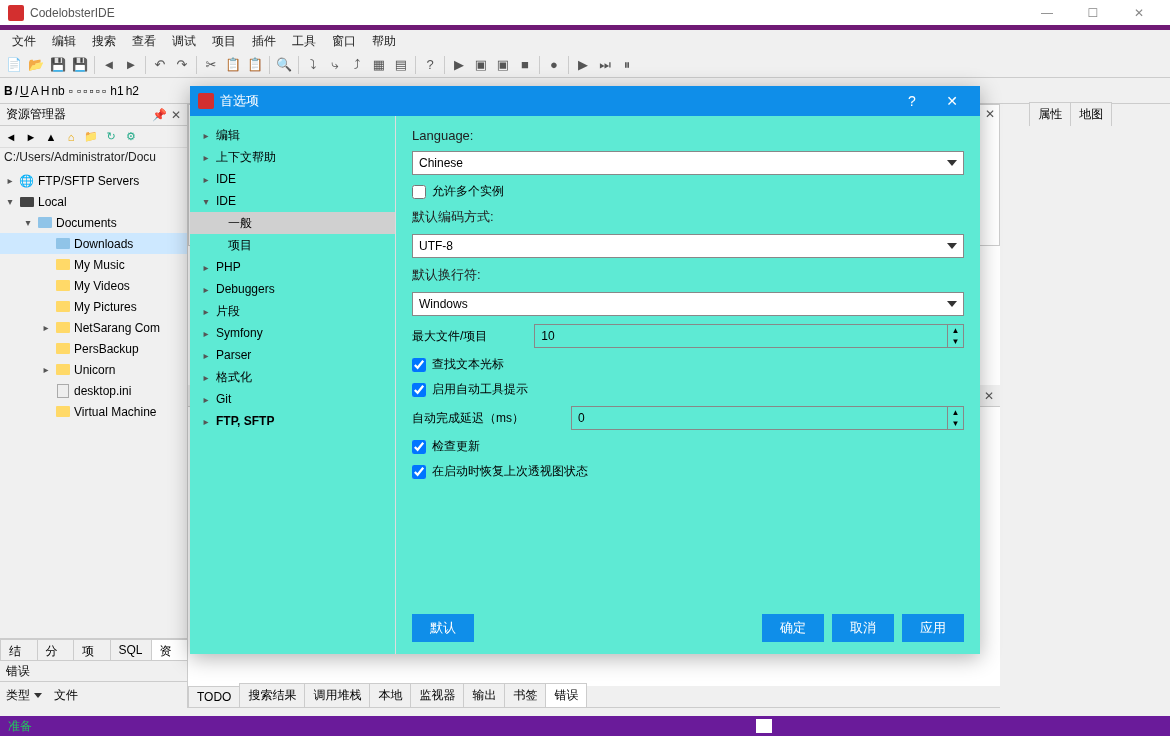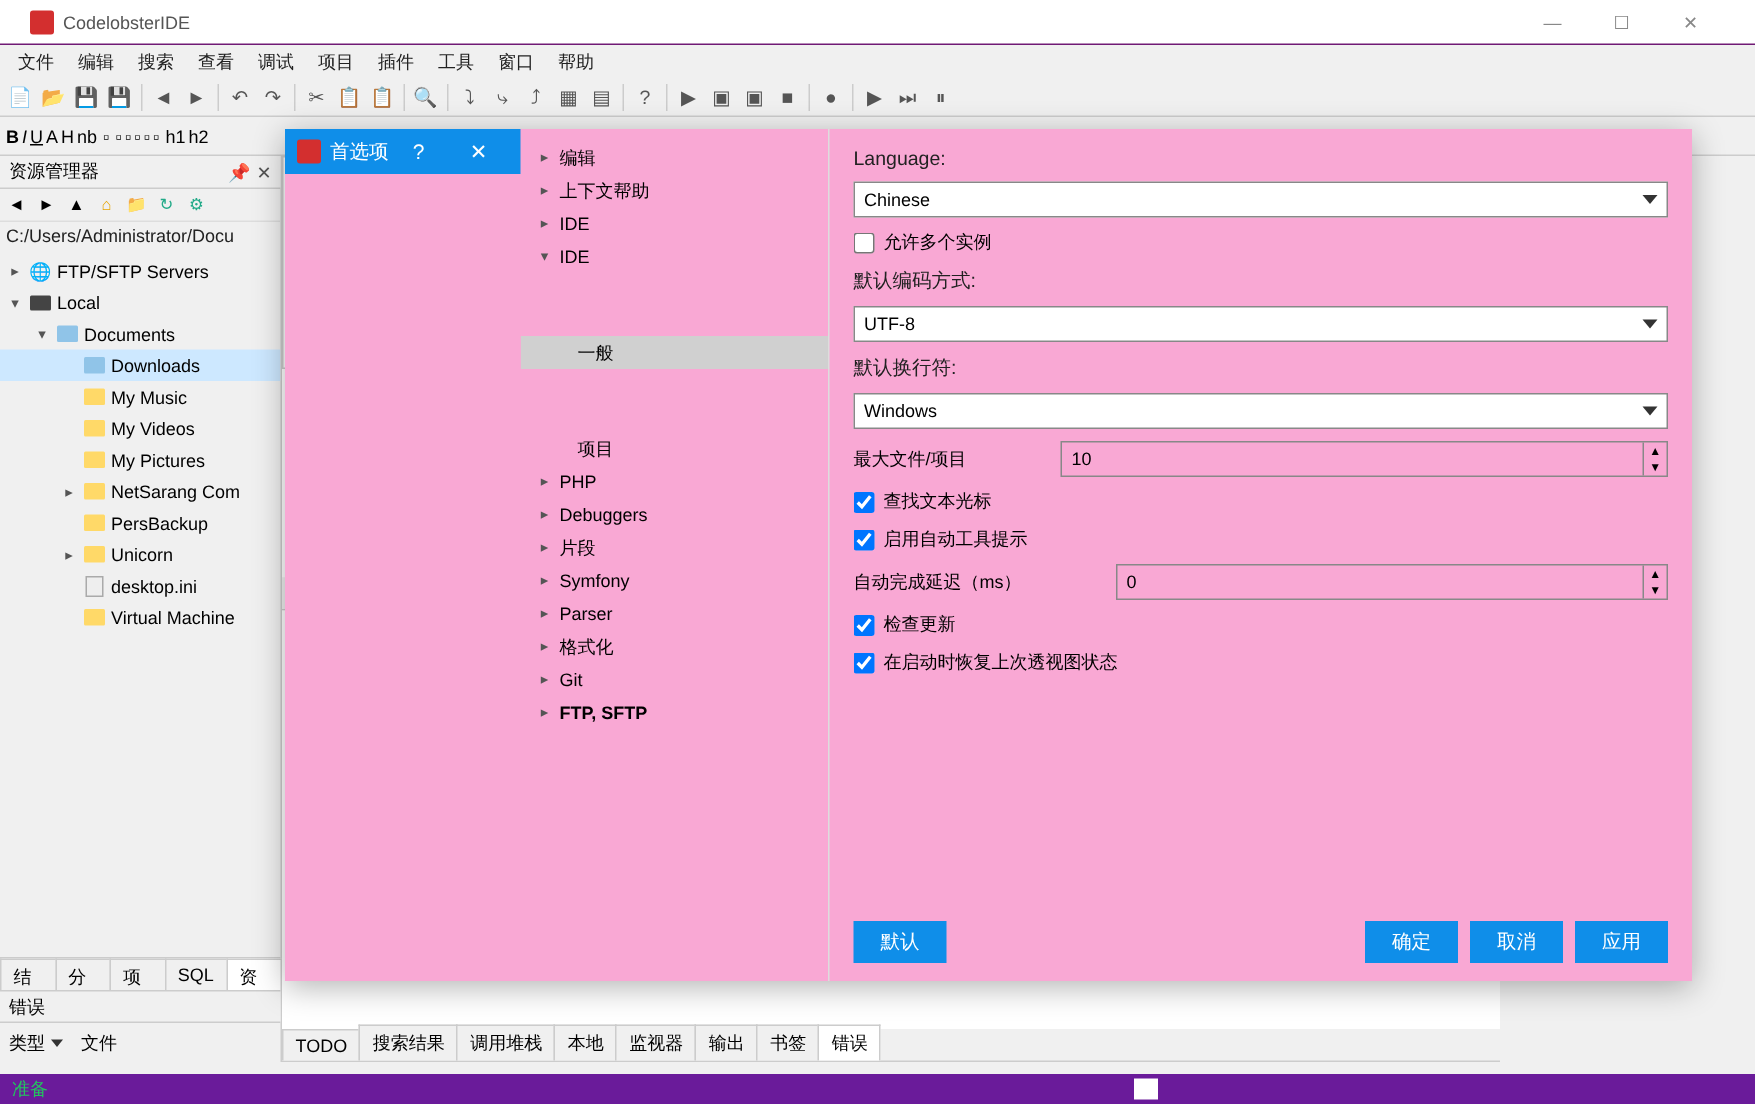--- a/index.html
+++ b/index.html
@@ -1,19 +1,19 @@
 <!DOCTYPE html>
 <html><head>
 <meta charset="utf-8">
 <style>
 * { box-sizing: border-box; margin: 0; padding: 0; font-family: "Microsoft YaHei", Tahoma, sans-serif; font-size: 12px; }
 body { background: #f0f0f0; width: 1170px; height: 736px; position: relative; overflow: hidden; }
 
 
-.titlebar { height: 30px; background: #fff; display: flex; align-items: center; padding: 0 20px; border-bottom: 1px solid #701a75; }
+.titlebar { height: 30px; background: #fff; display: flex; align-items: center; padding: 0 8px; border-bottom: 5px solid #701a75; }
 .titlebar .app-icon { width: 16px; height: 16px; background: #d32f2f; margin-right: 6px; border-radius: 2px; }
 .titlebar .title { color: #555; flex: 1; }
 .titlebar .win-btn { width: 46px; height: 30px; display: flex; align-items: center; justify-content: center; color: #888; cursor: pointer; }
 
 
 .menubar { height: 22px; background: #f0f0f0; display: flex; align-items: center; padding: 0 4px; }
 .menubar .menu-item { padding: 2px 8px; color: #222; cursor: pointer; }
 
 
 .toolbar { height: 26px; background: #f0f0f0; display: flex; align-items: center; padding: 0 4px; gap: 2px; border-bottom: 1px solid #ccc; }
@@ -54,38 +54,38 @@
 .editor-pin { position: absolute; right: 4px; top: 2px; color: #555; }
 .error-filter { height: 26px; display: flex; align-items: center; padding: 0 6px; gap: 12px; }
 .error-filter .sel { display: flex; align-items: center; gap: 4px; }
 .error-filter .sel .dd { border-left: 4px solid transparent; border-right: 4px solid transparent; border-top: 5px solid #333; }
 
 
 .statusbar { position: absolute; bottom: 0; left: 0; right: 0; height: 20px; background: #6a1b9a; color: #22c55e; display: flex; align-items: center; padding: 0 8px; font-size: 12px; }
 .statusbar .prog { width: 16px; height: 14px; background: #fff; margin-left: auto; margin-right: 390px; }
 
 
-.dialog { position: absolute; left: 190px; top: 86px; width: 938px; height: 568px; background: #f9a8d4; box-shadow: 0 4px 20px rgba(0,0,0,.3); display: flex; flex-direction: row; z-index: 100; }
+.dialog { position: absolute; left: 190px; top: 86px; width: 790px; height: 568px; background: #5eead4; box-shadow: 0 4px 20px rgba(0,0,0,.3); display: flex; flex-direction: column; z-index: 100; }
 .dlg-title { height: 30px; background: #0f8ee9; color: #fff; display: flex; align-items: center; padding: 0 8px; }
 .dlg-title .app-icon { width: 16px; height: 16px; background: #d32f2f; margin-right: 6px; border-radius: 2px; }
 .dlg-title .title { flex: 1; font-size: 13px; }
 .dlg-title .dlg-btn { width: 40px; height: 30px; display: flex; align-items: center; justify-content: center; cursor: pointer; font-size: 14px; }
 .dlg-body { flex: 1; display: flex; overflow: hidden; }
 .dlg-sidebar { width: 206px; border-right: 1px solid #ddd; padding: 8px 0; overflow: auto; }
 .cat-item { display: flex; align-items: center; height: 22px; padding-left: 10px; cursor: pointer; }
 .cat-item .exp { width: 12px; text-align: center; color: #555; font-size: 10px; }
-.cat-sub { padding-left: 38px; height: 22px; display: flex; align-items: center; cursor: pointer; margin-top: 42px; }
+.cat-sub { padding-left: 38px; height: 22px; display: flex; align-items: center; cursor: pointer; }
 .cat-sub.selected { background: #d0d0d0; }
 .dlg-content { flex: 1; padding: 12px 16px; display: flex; flex-direction: column; gap: 8px; overflow: auto; }
 .dlg-content label { font-size: 13px; color: #222; }
 .dlg-select { width: 100%; height: 24px; border: 1px solid #888; padding: 0 6px; background: #fff; font-size: 13px; position: relative; display: flex; align-items: center; }
 .dlg-select .arrow { position: absolute; right: 6px; border-left: 5px solid transparent; border-right: 5px solid transparent; border-top: 6px solid #333; }
 .chk-row { display: flex; align-items: center; gap: 6px; font-size: 13px; }
 .chk-row input { width: 14px; height: 14px; }
-.num-row { display: flex; align-items: center; gap: 24px; font-size: 13px; }
+.num-row { display: flex; align-items: center; gap: 8px; font-size: 13px; }
 .num-row .spin { flex: 1; height: 24px; border: 1px solid #888; display: flex; align-items: center; padding: 0 6px; position: relative; margin-left: 39px; }
 .num-row .spin .spinbtn { position: absolute; right: 0; top: 0; bottom: 0; width: 16px; display: flex; flex-direction: column; }
 .num-row .spin .spinbtn div { flex: 1; display: flex; align-items: center; justify-content: center; font-size: 8px; border-left: 1px solid #888; cursor: pointer; }
 .dlg-footer { display: flex; padding: 10px 16px 16px; gap: 8px; }
 .dlg-footer button { height: 28px; padding: 0 18px; background: #0f8ee9; color: #fff; border: none; cursor: pointer; font-size: 13px; }
 .dlg-footer .spacer { flex: 1; }
 
 
 .left-bottom-tabs { height: 22px; display: flex; border-top: 1px solid #ccc; }
 </style>

